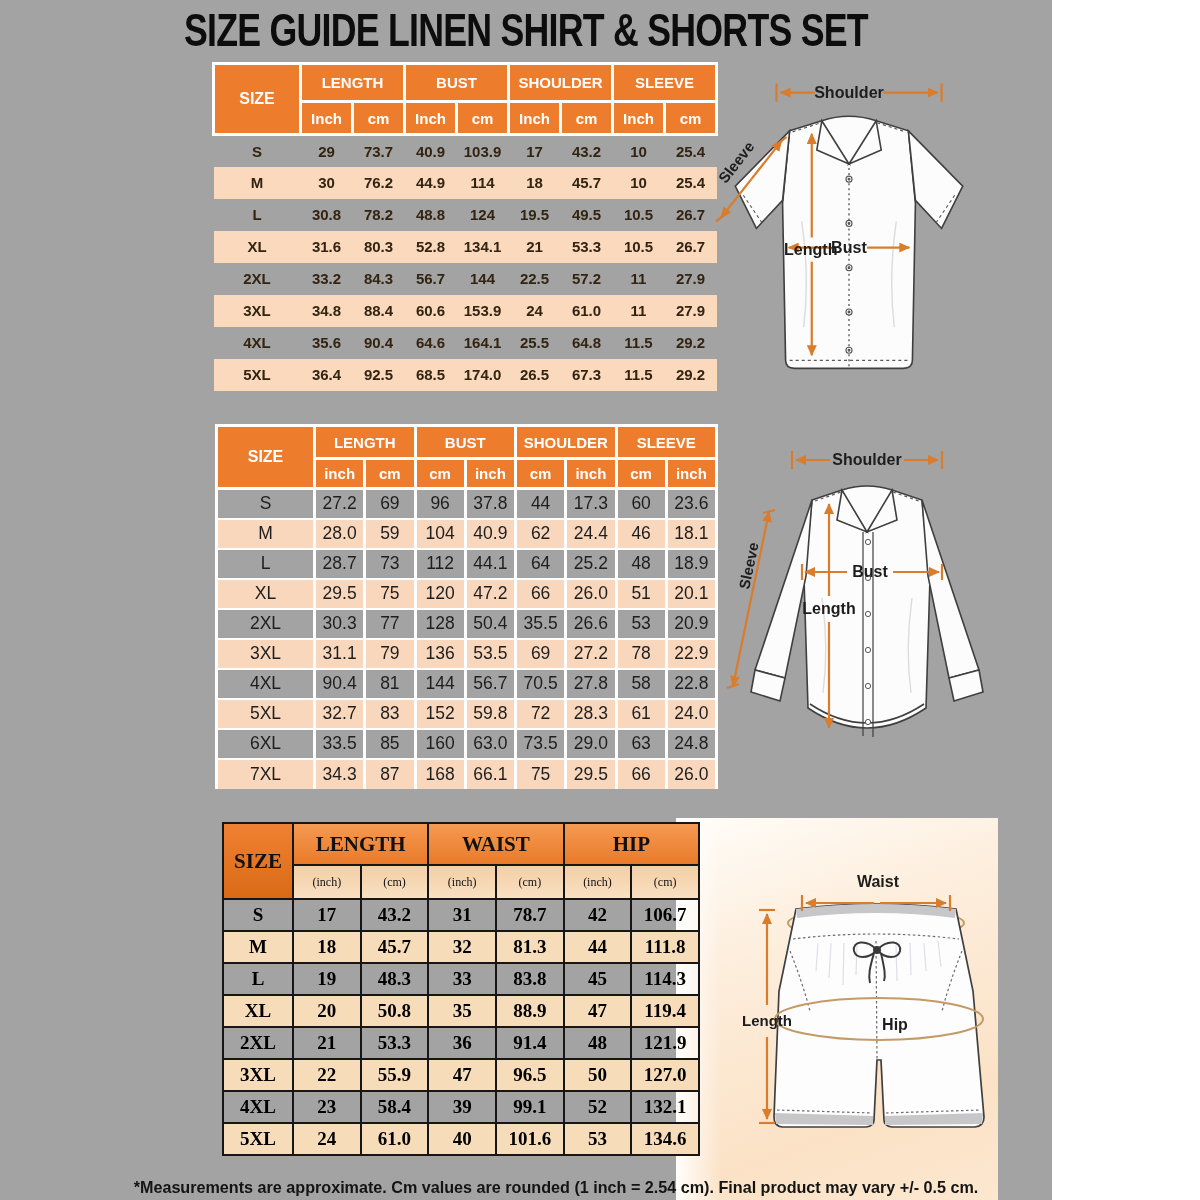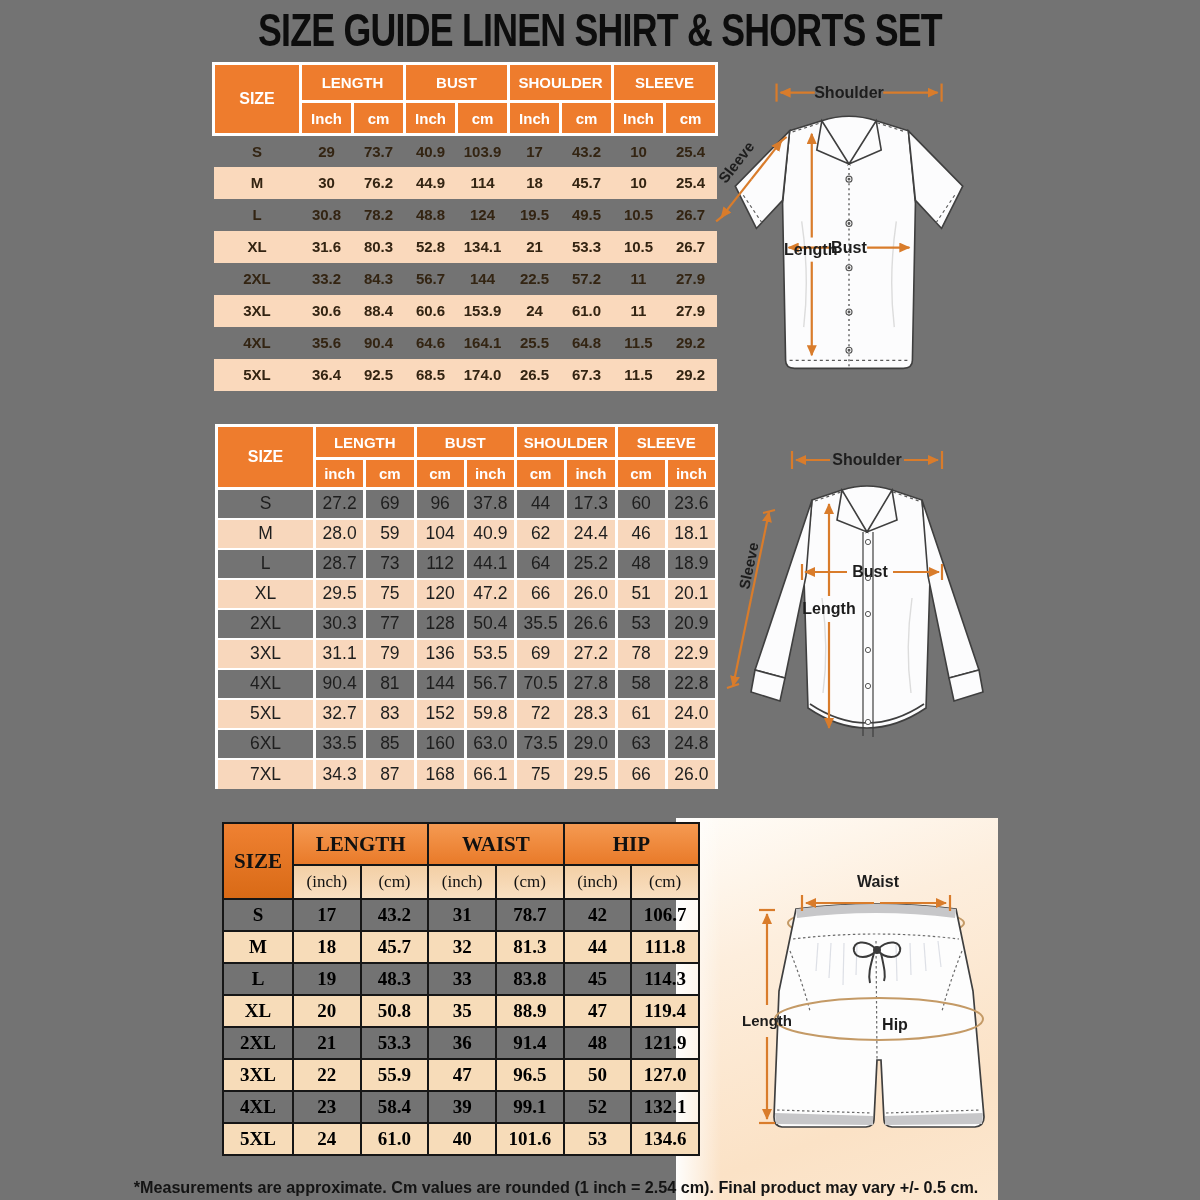--- a/index.html
+++ b/index.html
@@ -1,16 +1,16 @@
 <!DOCTYPE html>
 <html><head>
 <meta charset="utf-8">
 <style>
   html,body{margin:0;padding:0;}
-  .page{position:relative;width:1200px;height:1200px;background:#737373;overflow:hidden;
+  .page{position:relative;width:1052px;height:1200px;background:#a3a3a3;overflow:hidden;
         font-family:"Liberation Sans",sans-serif;}
   
   .title-wrap{position:absolute;top:2px;left:0;right:0;text-align:center;}
   .title-wrap span{display:inline-block;transform:scaleX(.76);transform-origin:center;
       font-size:47px;font-weight:800;letter-spacing:-1px;color:#0d0d0d;white-space:nowrap;}
   
   .peach-panel{position:absolute;left:676px;top:818px;width:322px;height:382px;
       background:linear-gradient(to right,rgba(255,255,255,.95),rgba(255,255,255,0) 14%),
                  linear-gradient(160deg,#fffcf7 2%,#fdeedd 32%,#fbe2c6 75%,#fce7cf 100%);}
   
@@ -35,21 +35,21 @@
   .t2 tbody tr:nth-child(even){background:#f8d7bc;}
   .t2 tbody th,.t2 tbody td{font-size:17.5px;font-weight:400;color:#1e1e1e;
       border-left:3px solid #fff;border-right:3px solid #fff;border-top:2px solid #fff;}
   
   .t3{left:222px;top:822px;width:478px;font-family:"Liberation Serif",serif;}
   .t3 th,.t3 td{border:2px solid #161616;}
   .t3 thead tr:first-child{height:42px;}
   .t3 thead tr:last-child{height:34px;}
   .t3 thead .grp{background:linear-gradient(180deg,#f59a52,#e97a29);color:#111;font-size:21px;font-weight:700;}
   .t3 .c-size{width:68px;background:linear-gradient(180deg,#ef8132,#d96a16);color:#111;font-size:21px;font-weight:700;}
-  .t3 thead .unit{background:linear-gradient(180deg,#f3cfa5,#f9e0c2);color:#111;font-size:17px;font-weight:400;}
+  .t3 thead .unit{background:linear-gradient(180deg,#f3cfa5,#f9e0c2);color:#111;font-size:12px;font-weight:400;}
   .t3 tbody tr{height:32px;}
   .t3 tbody tr:nth-child(even){background:#f7dcb9;}
   .t3 tbody th,.t3 tbody td{font-size:19px;font-weight:700;color:#000;}
   
   .diagram{position:absolute;}
   .d1{left:693px;top:70px;}
   .d2{left:707px;top:438px;}
   .d3{left:728px;top:863px;}
   svg text{font-family:"Liberation Sans",sans-serif;font-weight:700;fill:#1d1d1d;}
   
@@ -138,21 +138,21 @@
           <td>84.3</td>
           <td>56.7</td>
           <td>144</td>
           <td>22.5</td>
           <td>57.2</td>
           <td>11</td>
           <td>27.9</td>
         </tr>
         <tr>
           <th>3XL</th>
-          <td>30.6</td>
+          <td>34.8</td>
           <td>88.4</td>
           <td>60.6</td>
           <td>153.9</td>
           <td>24</td>
           <td>61.0</td>
           <td>11</td>
           <td>27.9</td>
         </tr>
         <tr>
           <th>4XL</th>

